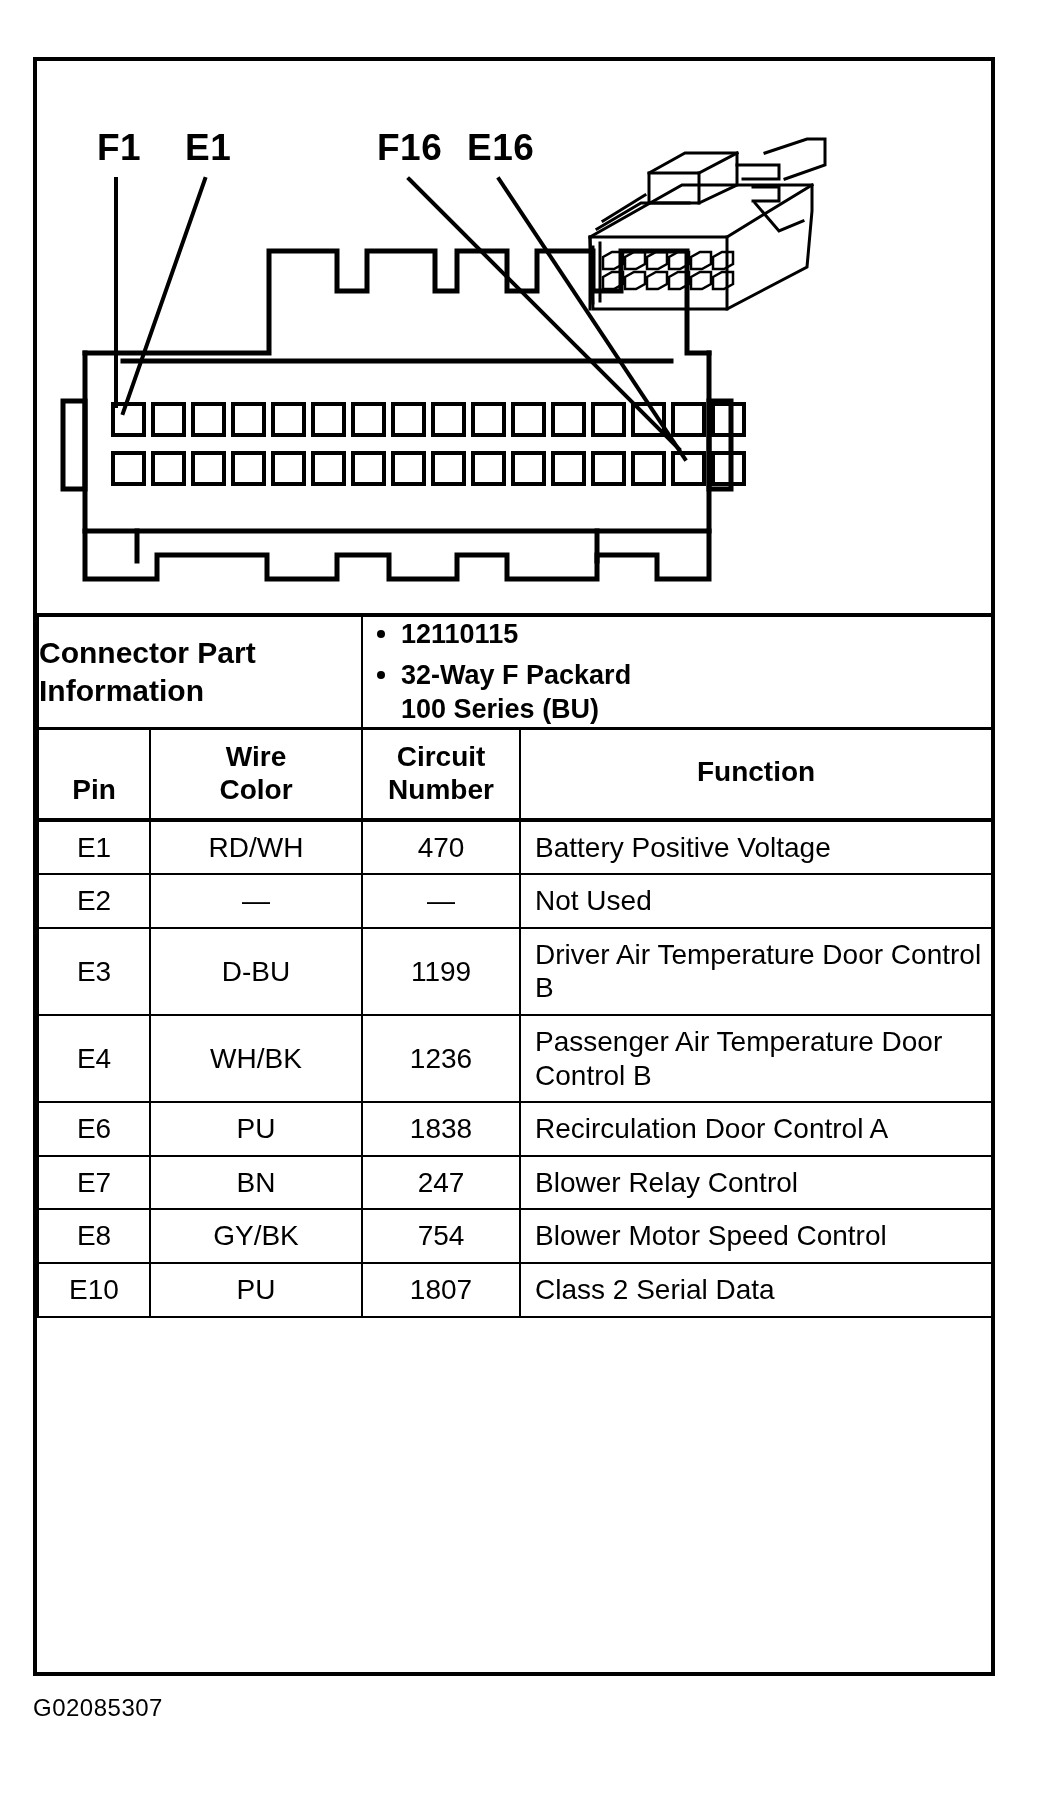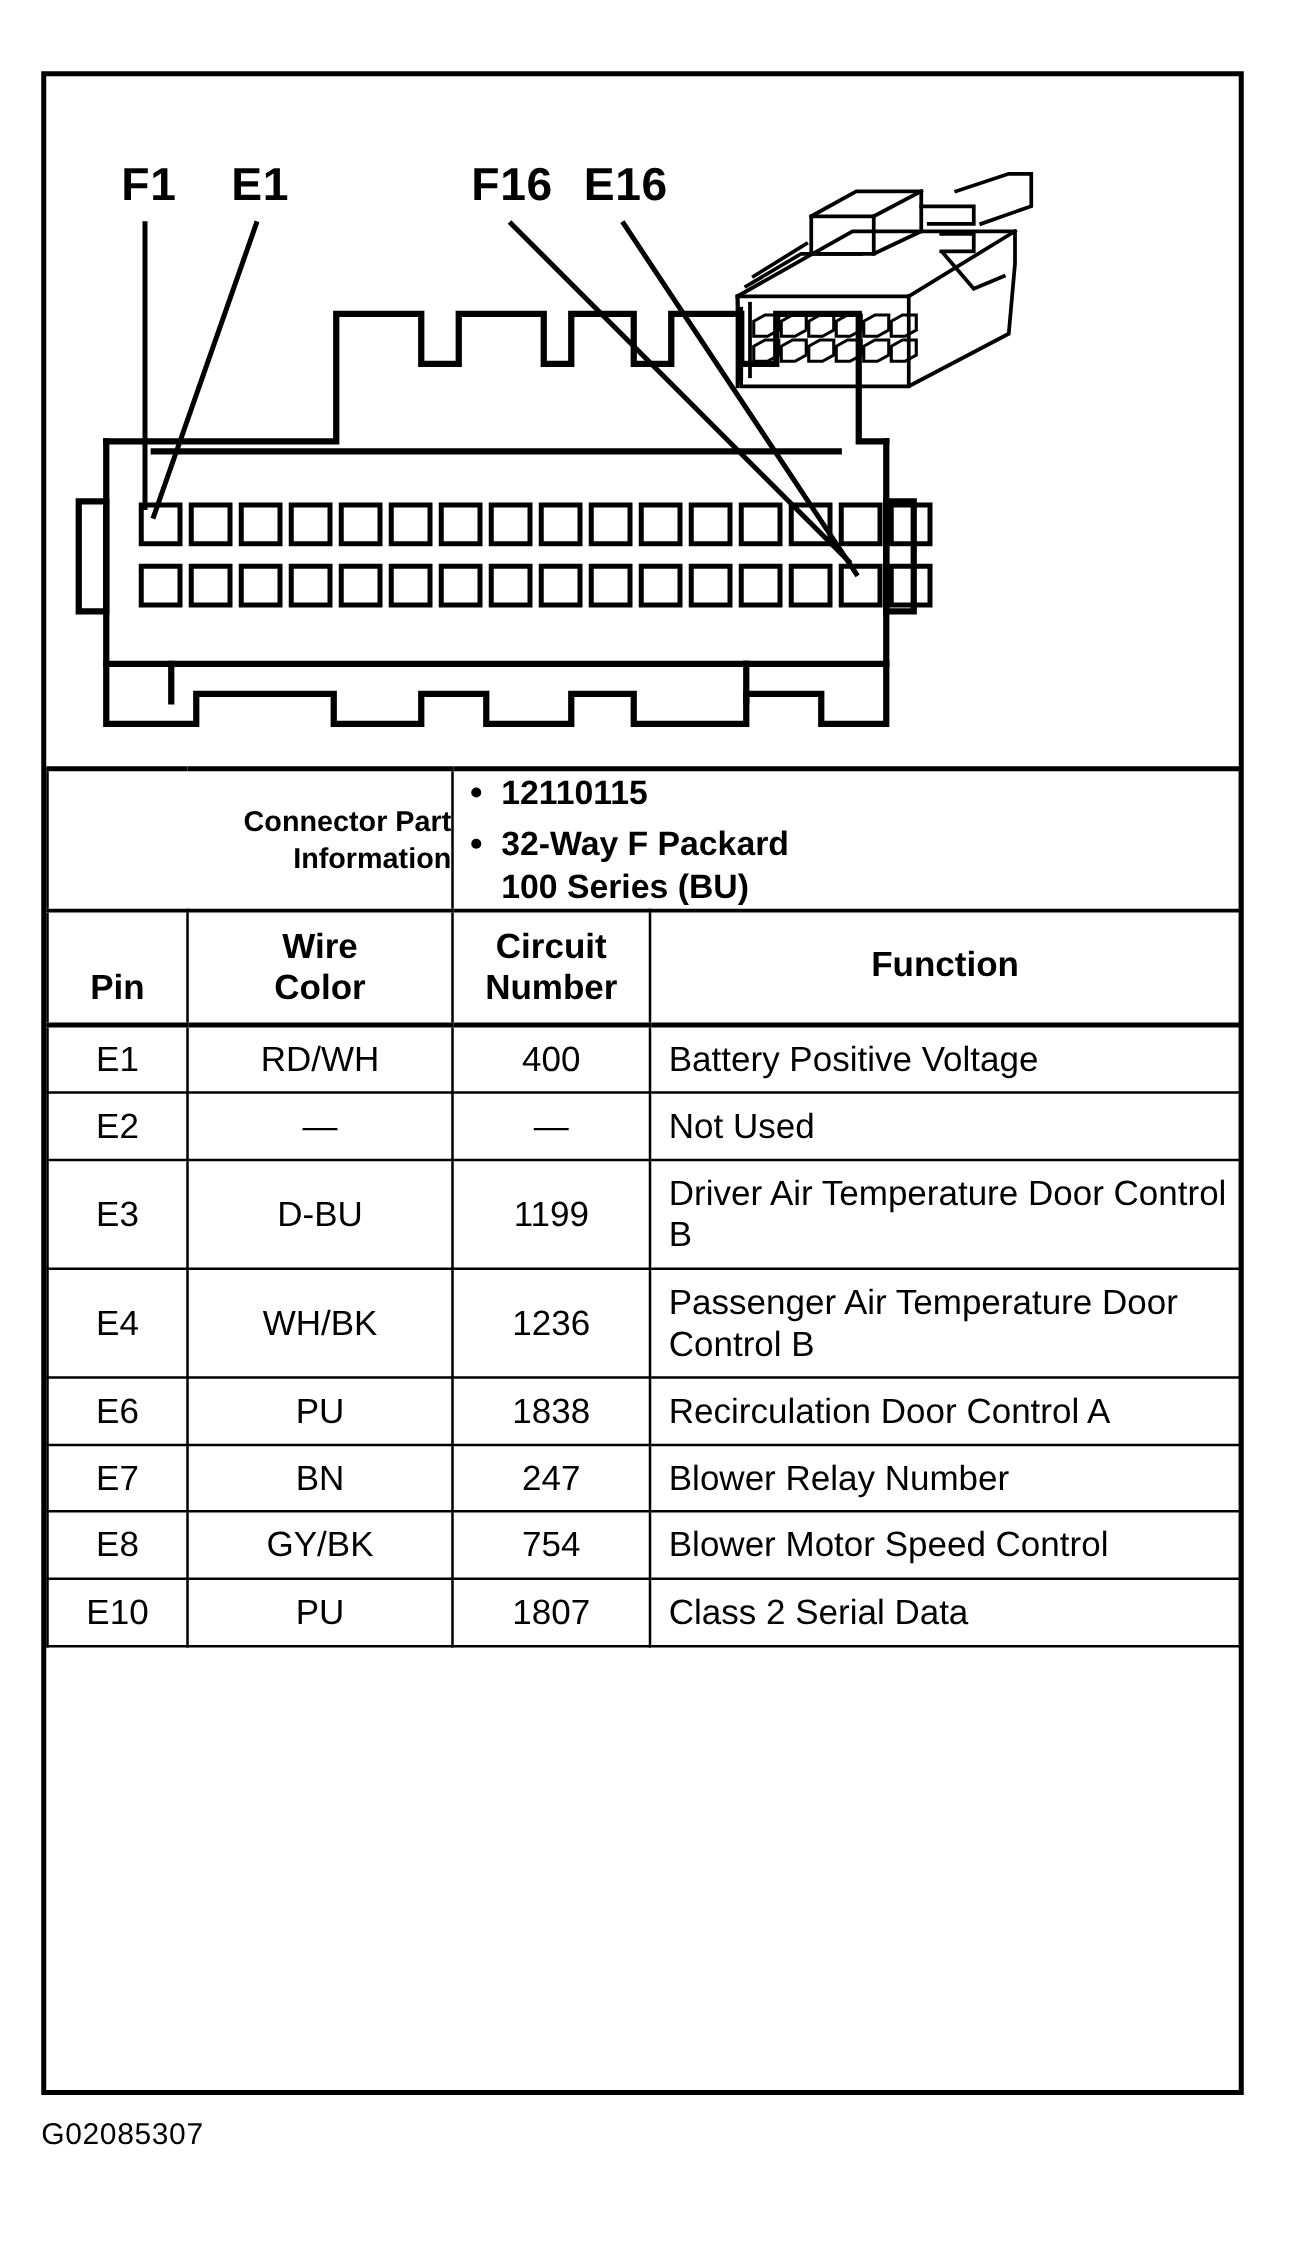--- a/index.html
+++ b/index.html
@@ -75,23 +75,23 @@
     padding: 0;
     vertical-align: middle;
     font-family: "Liberation Sans", sans-serif;
     color: #000;
   }
   .tbl tr.partinfo td {
     border-top: 4px solid #000;
     border-bottom: 3px solid #000;
   }
   .cpi {
-    text-align: right;
+    text-align: left;
     font-weight: bold;
-    font-size: 23px;
+    font-size: 30px;
     line-height: 1.25;
     padding: 18px 8px;
   }
   .bullets {
     padding: 14px 10px 16px 34px;
     font-size: 27px;
     font-weight: bold;
     line-height: 1.28;
   }
   .bullets ul {
@@ -313,21 +313,21 @@
           <th>
             <div>Circuit</div>
             <div>Number</div>
           </th>
           <th class="fn">Function</th>
         </tr>
 
         <tr class="row">
           <td class="c-pin">E1</td>
           <td class="c-color">RD/WH</td>
-          <td class="c-circuit">400</td>
+          <td class="c-circuit">470</td>
           <td class="c-func">Battery Positive Voltage</td>
         </tr>
         <tr class="row">
           <td class="c-pin">E2</td>
           <td class="c-color">—</td>
           <td class="c-circuit">—</td>
           <td class="c-func">Not Used</td>
         </tr>
         <tr class="row">
           <td class="c-pin">E3</td>
@@ -344,21 +344,21 @@
         <tr class="row">
           <td class="c-pin">E6</td>
           <td class="c-color">PU</td>
           <td class="c-circuit">1838</td>
           <td class="c-func">Recirculation Door Control A</td>
         </tr>
         <tr class="row">
           <td class="c-pin">E7</td>
           <td class="c-color">BN</td>
           <td class="c-circuit">247</td>
-          <td class="c-func">Blower Relay Number</td>
+          <td class="c-func">Blower Relay Control</td>
         </tr>
         <tr class="row">
           <td class="c-pin">E8</td>
           <td class="c-color">GY/BK</td>
           <td class="c-circuit">754</td>
           <td class="c-func">Blower Motor Speed Control</td>
         </tr>
         <tr class="row">
           <td class="c-pin">E10</td>
           <td class="c-color">PU</td>

